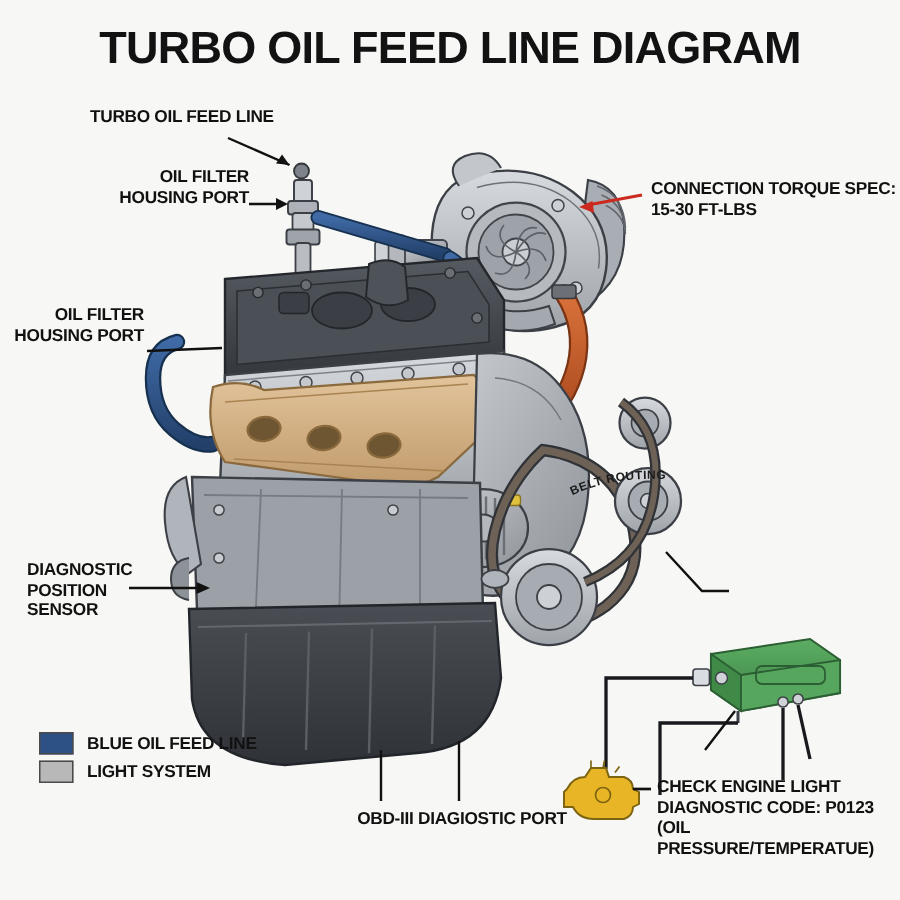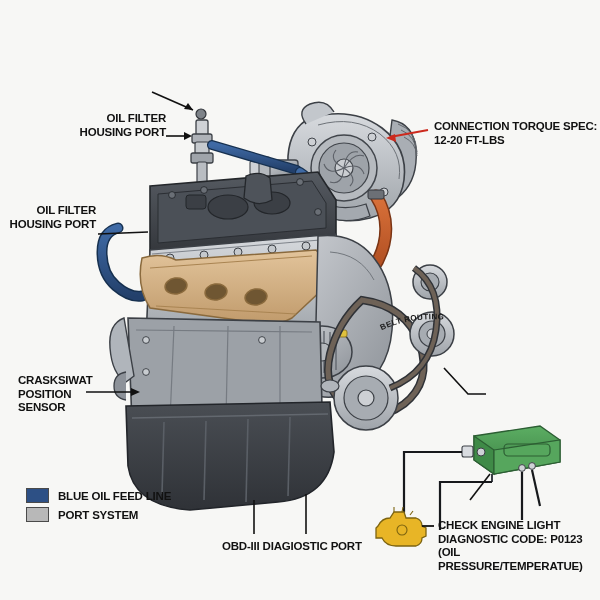--- a/index.html
+++ b/index.html
@@ -20,21 +20,21 @@
     color:#121212;
     font-family:"Liberation Sans", sans-serif;
   }
 
   
   .callout{
     font-size:11.5px;font-weight:bold;color:#111;
     line-height:13.5px;letter-spacing:-0.2px;
     white-space:pre-line;
   }
-  .callout.ctr{}
+  .callout.ctr{text-align:center;}
   .callout.rt{text-align:right;}
 
   
   #legend{left:26px;top:486px;}
   .leg-row{display:flex;align-items:center;height:19px;text-align:right;}
   .leg-sw{
     width:21px;height:13px;border:1px solid #4a4a4a;
     margin-right:9px;flex:0 0 auto;
   }
   .leg-lb{font-size:11.5px;font-weight:bold;color:#111;letter-spacing:-0.2px;}
@@ -329,46 +329,48 @@
 
       <path d="M254,500 L254,534" stroke-width="1.6"></path>
       <path d="M306,494 L306,534" stroke-width="1.6"></path>
 
       <path d="M422,526 L434,526" stroke-width="1.8"></path>
 
       <path d="M470,500 L490,474" stroke-width="1.6"></path>
     </g>
   </svg>
 
-
+  <div class="abs" id="title">TURBO OIL FEED LINE DIAGRAM</div>
+
+  <div class="abs callout" style="left:60px;top:72px;">TURBO OIL FEED LINE</div>
 
   <div class="abs callout rt" style="left:16px;top:112px;width:150px;">OIL FILTER
 HOUSING PORT</div>
 
   <div class="abs callout rt" style="left:4px;top:204px;width:92px;">OIL FILTER
 HOUSING PORT</div>
 
-  <div class="abs callout" style="left:18px;top:374px;width:80px;">CRASKSIWAT
+  <div class="abs callout" style="left:18px;top:374px;width:80px;">DIAGNOSTIC
 POSITION
 SENSOR</div>
 
   <div class="abs callout" style="left:434px;top:120px;width:166px;">CONNECTION TORQUE SPEC:
-12-20 FT-LBS</div>
+15-30 FT-LBS</div>
 
 
   <div class="abs callout ctr" style="left:222px;top:540px;width:172px;">OBD-III DIAGIOSTIC PORT</div>
 
   <div class="abs callout" style="left:438px;top:519px;width:164px;">CHECK ENGINE LIGHT
 DIAGNOSTIC CODE: P0123
 (OIL PRESSURE/TEMPERATUE)</div>
 
   <div class="abs" id="legend">
     <div class="leg-row">
       <span class="leg-sw" style="background:#2d5085"></span>
       <span class="leg-lb">BLUE OIL FEED LINE</span>
     </div>
     <div class="leg-row">
       <span class="leg-sw" style="background:#b8b8b8"></span>
-      <span class="leg-lb">PORT SYSTEM</span>
+      <span class="leg-lb">LIGHT SYSTEM</span>
     </div>
   </div>
 
 </div>
 
 </body></html>

